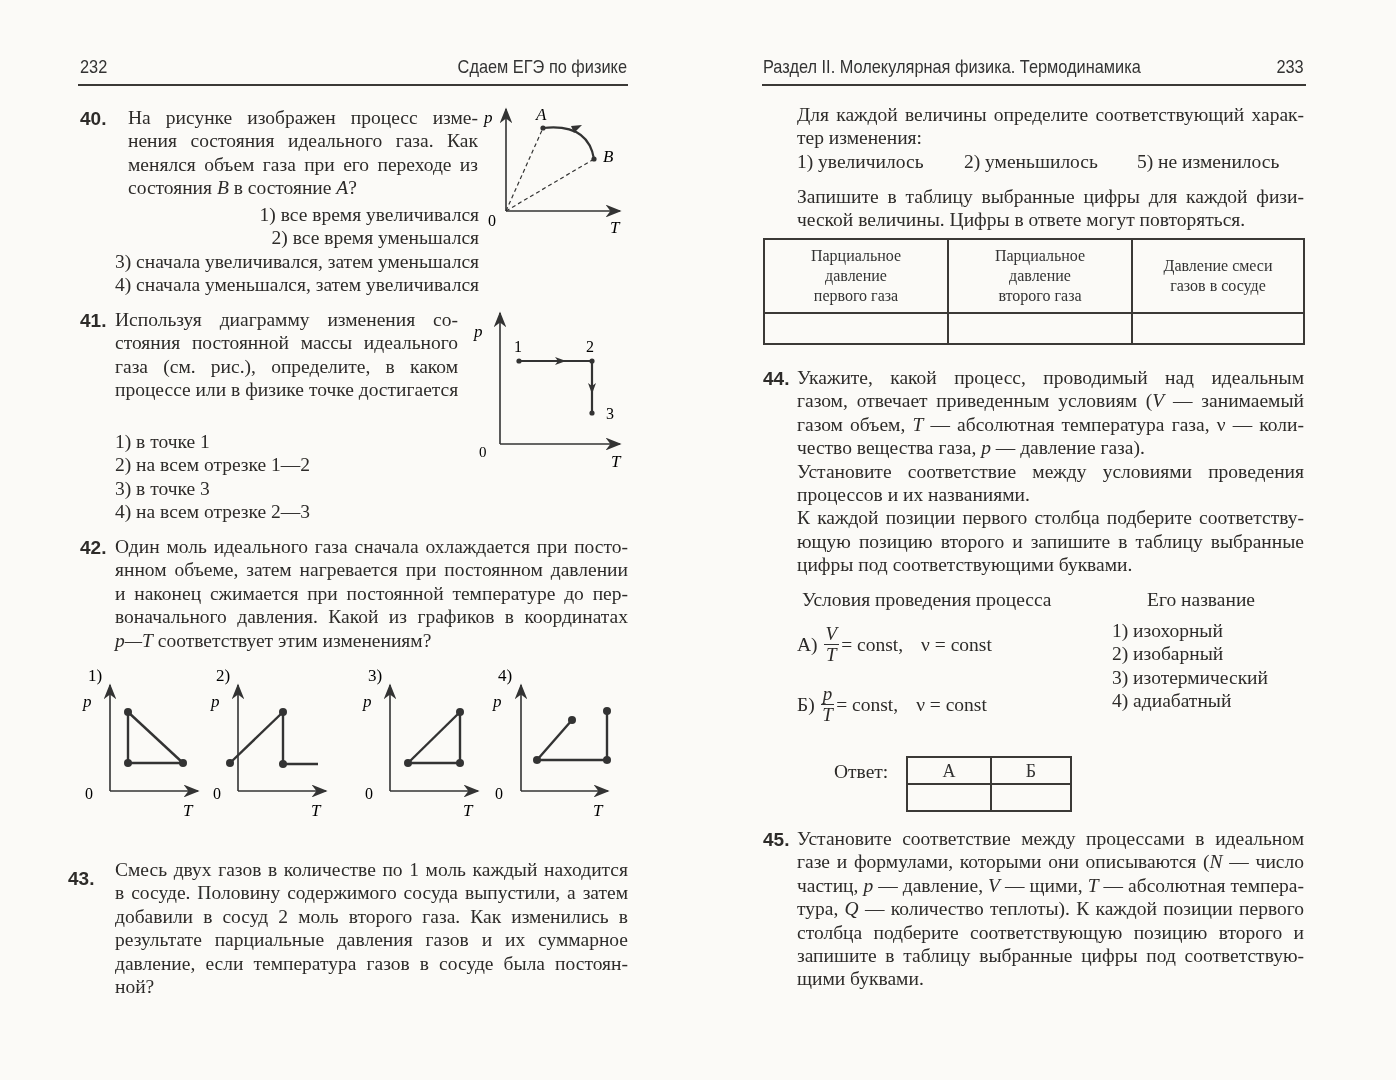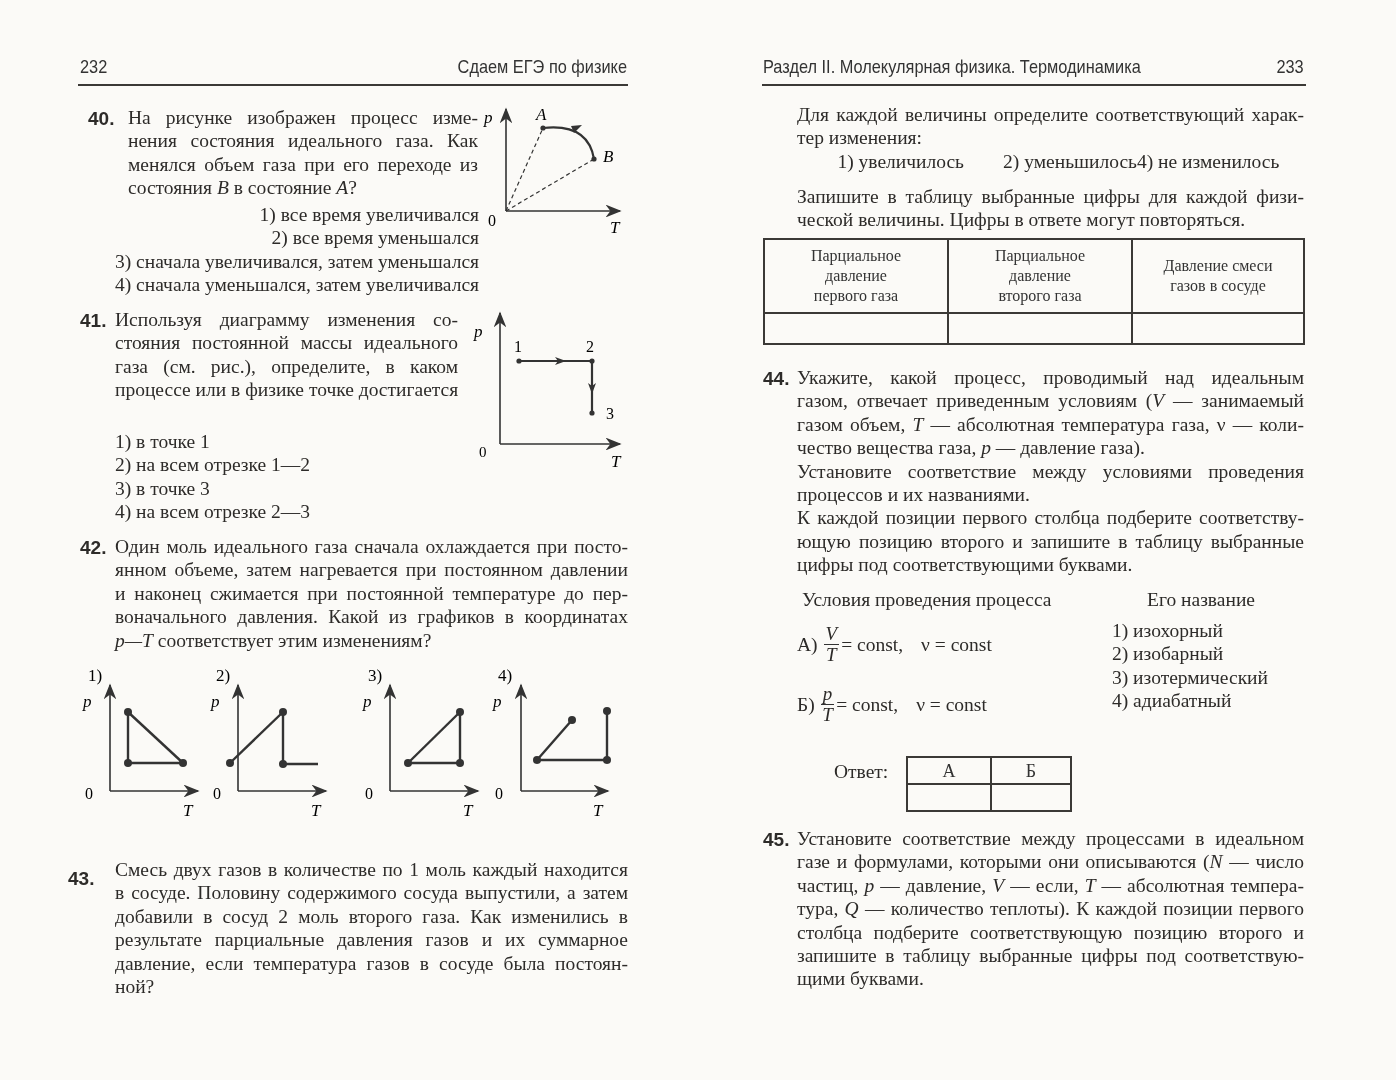--- a/index.html
+++ b/index.html
@@ -24,21 +24,21 @@
 </style>
 </head>
 <body>
 
 <div>
   <div class="abs runhead" style="left:80px;top:56px;">232</div>
   <div class="abs runhead r" style="right:769px;top:56px;">Сдаем ЕГЭ по физике</div>
   <div class="rule" style="left:78px;top:84px;width:550px;"></div>
 
   <div>
-    <div class="abs qnum" style="left:88px;top:108px;">40.</div>
+    <div class="abs qnum" style="left:80px;top:108px;">40.</div>
     <div class="abs t" style="left:109px;top:106px;width:350px;margin-left:19px;">
       <span class="line j">На рисунке изображен процесс изме-</span>
       <span class="line j">нения состояния идеального газа. Как</span>
       <span class="line j">менялся объем газа при его переходе из</span>
       <span class="line"><span>состояния </span><i class="v">B</i><span> в состояние </span><i class="v">A</i><span>?</span></span>
     </div>
     <div class="abs t" style="left:115px;top:203px;text-align:right;">
       <span class="line">1) все время увеличивался</span>
       <span class="line">2) все время уменьшался</span>
       <span class="line">3) сначала увеличивался, затем уменьшался</span>
@@ -210,24 +210,24 @@
 <div>
   <div class="abs runhead" style="left:763px;top:56px;">Раздел II. Молекулярная физика. Термодинамика</div>
   <div class="abs runhead r" style="right:92px;top:56px;">233</div>
   <div class="rule" style="left:762px;top:84px;width:544px;"></div>
 
   <div>
     <div class="abs t" style="left:797px;top:103px;width:507px;">
       <span class="line j">Для каждой величины определите соответствующий харак-</span>
       <span class="line">тер изменения:</span>
     </div>
-    <div class="abs t" style="left:797px;top:150px;width:510px;display:flex;text-align:right;">
+    <div class="abs t" style="left:797px;top:150px;width:510px;display:flex;">
       <span style="width:167px;">1) увеличилось</span>
       <span style="width:173px;">2) уменьшилось</span>
-      <span>4) не изменилось</span>
+      <span>5) не изменилось</span>
     </div>
     <div class="abs t" style="left:797px;top:185px;width:507px;">
       <span class="line j">Запишите в таблицу выбранные цифры для каждой физи-</span>
       <span class="line">ческой величины. Цифры в ответе могут повторяться.</span>
     </div>
     <table class="ans" style="left:763px;top:238px;width:542px;">
       <tbody>
           <tr style="height:74px;">
         <td style="width:180px;"><span>Парциальное</span><br><span>давление</span><br><span>первого газа</span></td>
         <td style="width:180px;"><span>Парциальное</span><br><span>давление</span><br><span>второго газа</span></td>
@@ -298,20 +298,20 @@
       </tr>
     </tbody>
       </table>
   </div>
 
   <div>
     <div class="abs qnum" style="left:763px;top:829px;">45.</div>
     <div class="abs t" style="left:797px;top:827px;width:507px;">
       <span class="line j">Установите соответствие между процессами в идеальном</span>
       <span class="line j"><span>газе и формулами, которыми они описываются (</span><i class="v">N</i><span> — число</span></span>
-      <span class="line j"><span>частиц, </span><i class="v">p</i><span> — давление, </span><i class="v">V</i><span> — если, </span><i class="v">T</i><span> — абсолютная темпера-</span></span>
+      <span class="line j"><span>частиц, </span><i class="v">p</i><span> — давление, </span><i class="v">V</i><span> — щими, </span><i class="v">T</i><span> — абсолютная темпера-</span></span>
       <span class="line j"><span>тура, </span><i class="v">Q</i><span> — количество теплоты). К каждой позиции первого</span></span>
       <span class="line j">столбца подберите соответствующую позицию второго и</span>
       <span class="line j">запишите в таблицу выбранные цифры под соответствую-</span>
       <span class="line">щими буквами.</span>
     </div>
   </div>
 </div>
 
 </body></html>

